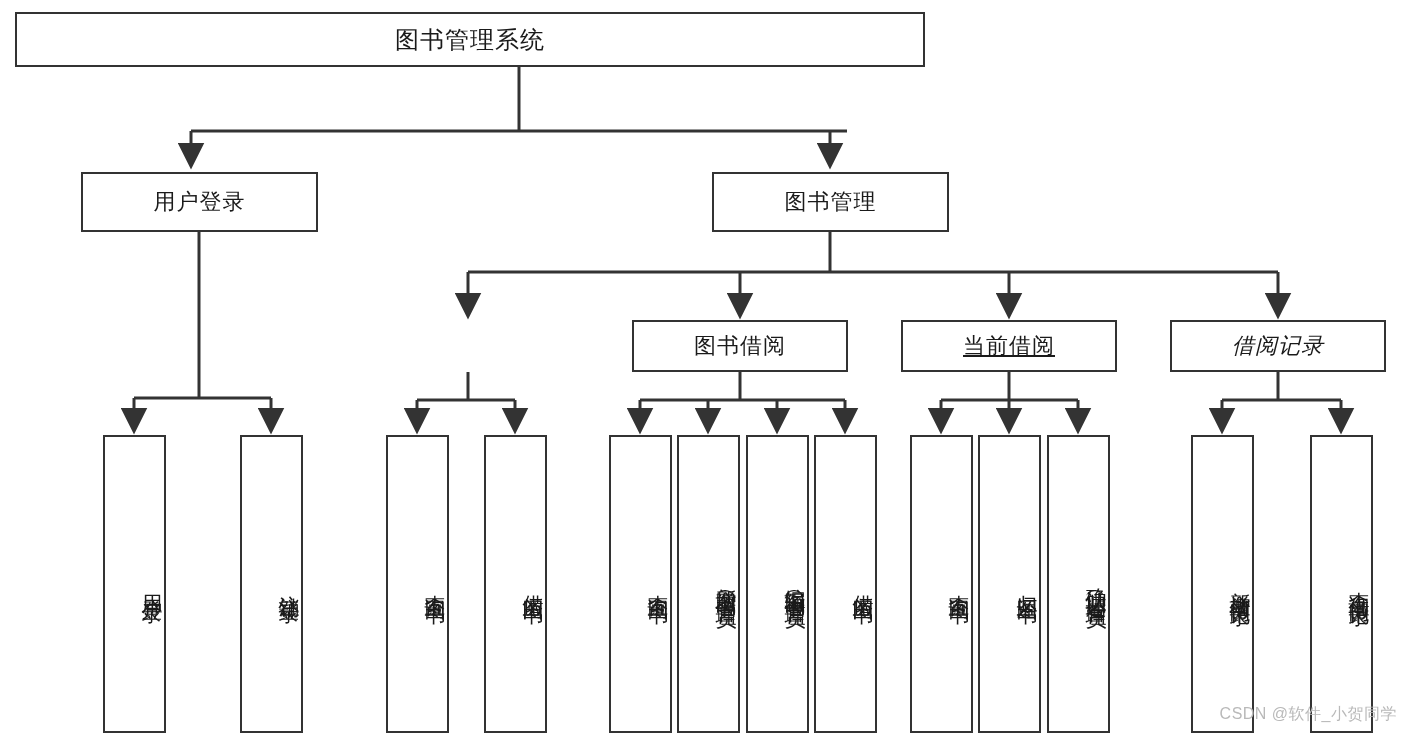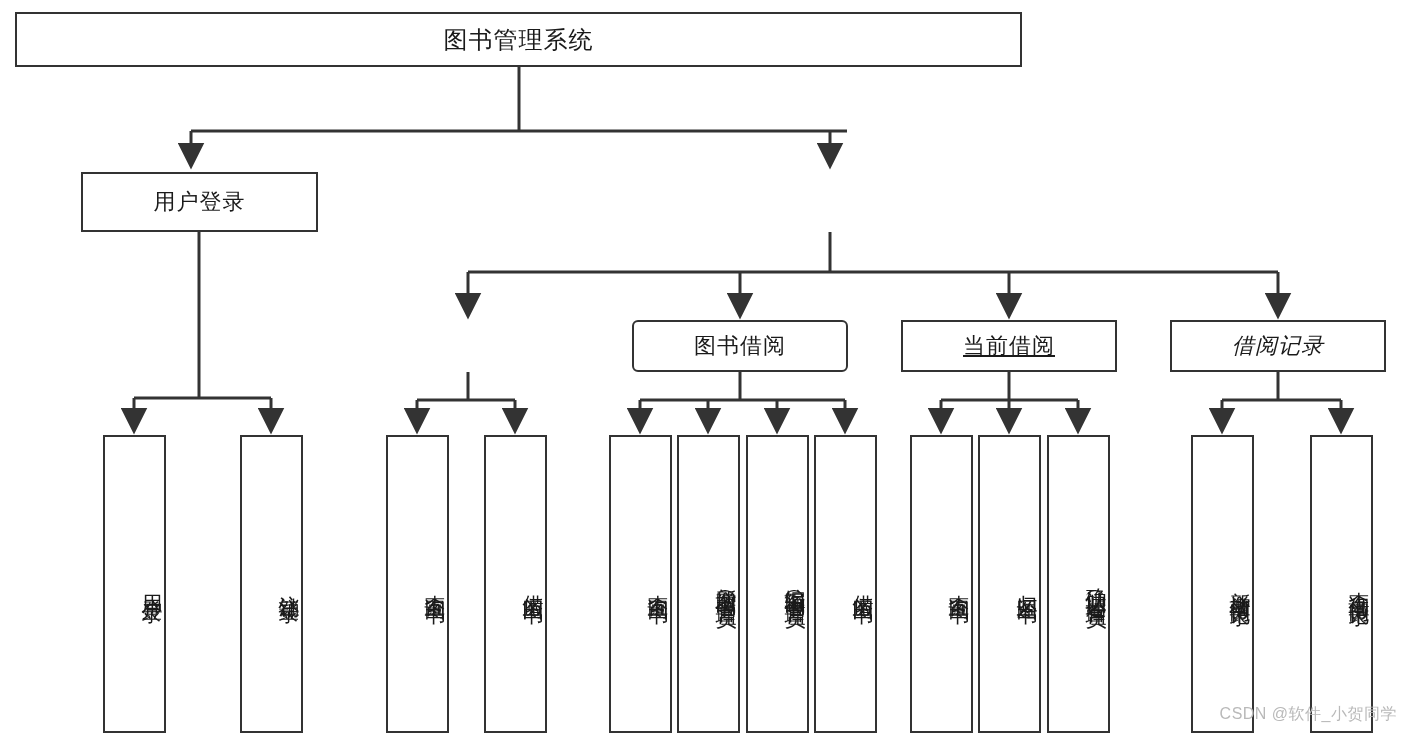--- a/index.html
+++ b/index.html
@@ -122,31 +122,34 @@
       <path d="M 1009 400 L 1009 430" marker-end="url(#arrow)"></path>
       <path d="M 1078 400 L 1078 430" marker-end="url(#arrow)"></path>
 
       <path d="M 1278 372 L 1278 400"></path>
       <path d="M 1222 400 L 1341 400"></path>
       <path d="M 1222 400 L 1222 430" marker-end="url(#arrow)"></path>
       <path d="M 1341 400 L 1341 430" marker-end="url(#arrow)"></path>
     </g>
   </svg>
 
-  <div class="node node-h node-root" style="left:15px; top:12px; width:1007px; height:55px;">
+  <div class="node node-h node-root" style="left:15px; top:12px; width:910px; height:55px;">
     <span>图书管理系统</span>
   </div>
 
   <div class="node node-h" style="left:81px; top:172px; width:237px; height:60px;">
     <span>用户登录</span>
   </div>
 
-
-
-  <div class="node node-h" style="left:632px; top:320px; width:216px; height:52px;border-radius:6px;">
+  <div class="node node-h" style="left:712px; top:172px; width:237px; height:60px;">
+    <span>图书管理</span>
+  </div>
+
+
+  <div class="node node-h" style="left:632px; top:320px; width:216px; height:52px;">
     <span>图书借阅</span>
   </div>
 
   <div class="node node-h" style="left:901px; top:320px; width:216px; height:52px;text-decoration:underline;">
     <span>当前借阅</span>
   </div>
 
   <div class="node node-h" style="left:1170px; top:320px; width:216px; height:52px;font-style:italic;">
     <span>借阅记录</span>
   </div>

